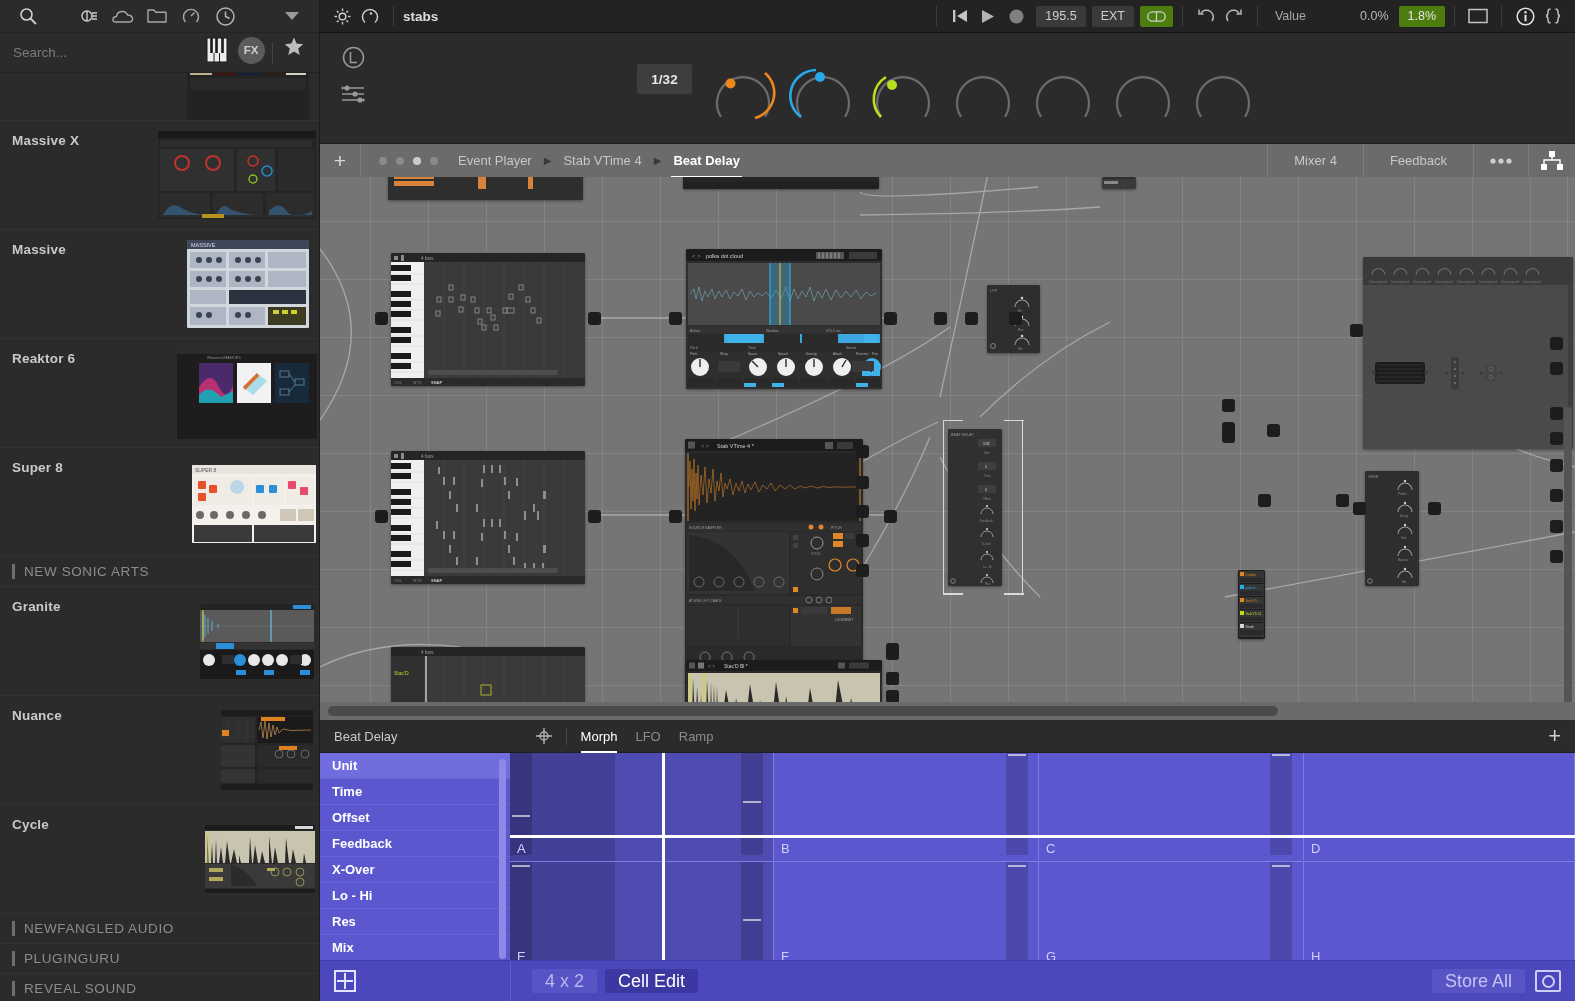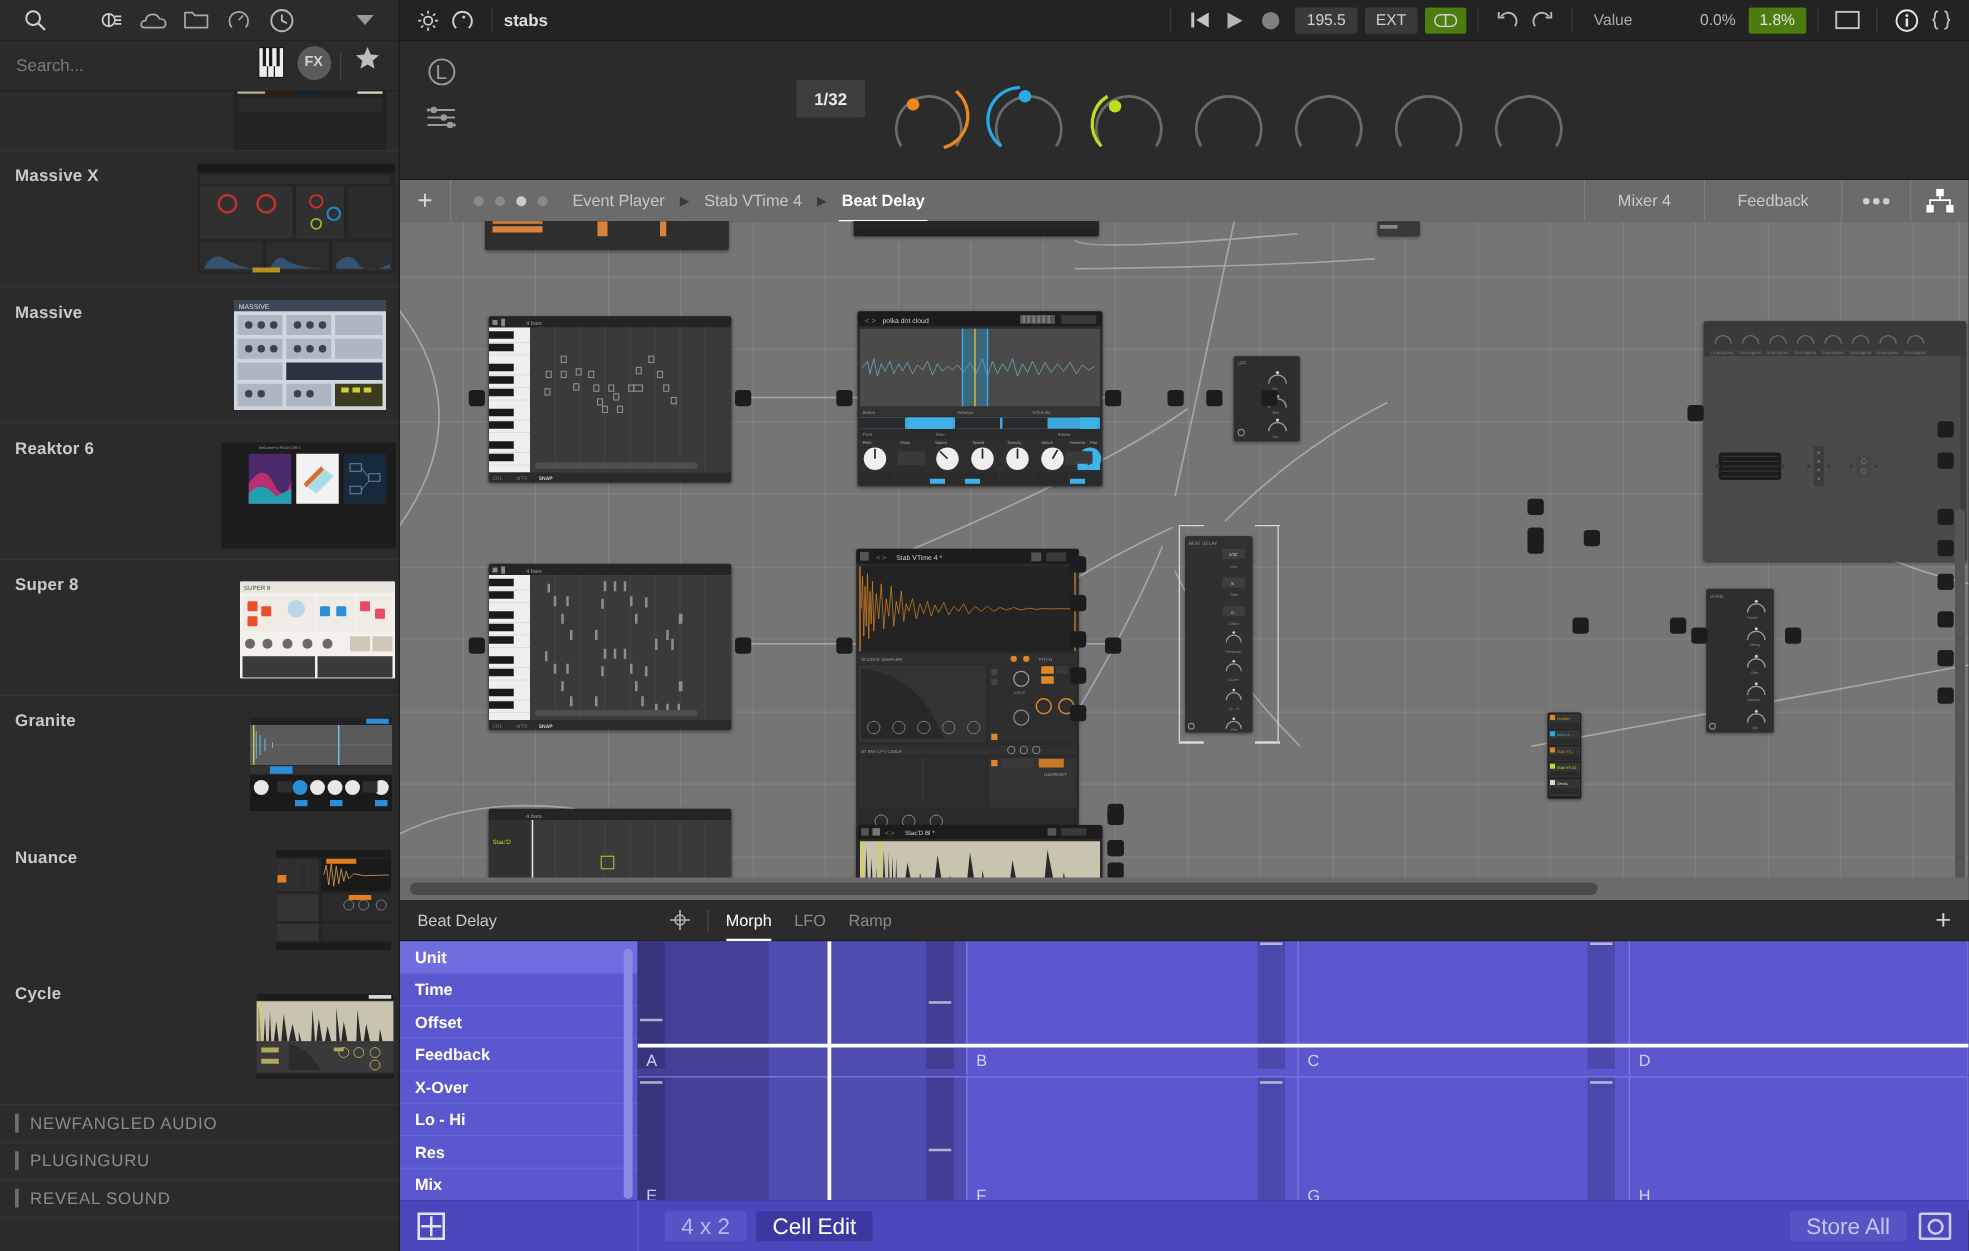--- a/index.html
+++ b/index.html
@@ -425,20 +425,24 @@
                 <circle cx="70" cy="50" r="4"></circle>
               </g>
             <rect x="2" y="60" width="58" height="17" fill="#3a3a3a"></rect>
             <rect x="62" y="60" width="60" height="17" fill="#3a3a3a"></rect>
             <rect x="88" y="44" width="16" height="12" fill="#cfc8b8"></rect>
               <rect x="106" y="44" width="16" height="12" fill="#cfc8b8"></rect>
           </svg>
         </div>
       </div>
 
+      <div class="group-row">
+        <div class="gbar"></div>
+        <div class="glabel">NEW SONIC ARTS</div>
+      </div>
 
       <div class="browser-row">
         <div class="bname">Granite</div>
         <div class="thumb" style="width:114px;right:5px;height:75px;top:17px;">
           <svg width="114" height="75" viewBox="0 0 114 75">
             <rect width="114" height="75" fill="#2a2a2a"></rect>
             <rect x="0" y="0" width="114" height="6" fill="#232323"></rect>
             <rect x="93" y="1" width="18" height="4" fill="#2a8fd8"></rect>
             <rect x="0" y="6" width="114" height="32" fill="#5a5a5a"></rect>
             <path d="M0 22 L114 22" stroke="#7a7a7a" stroke-width="0.5"></path>

